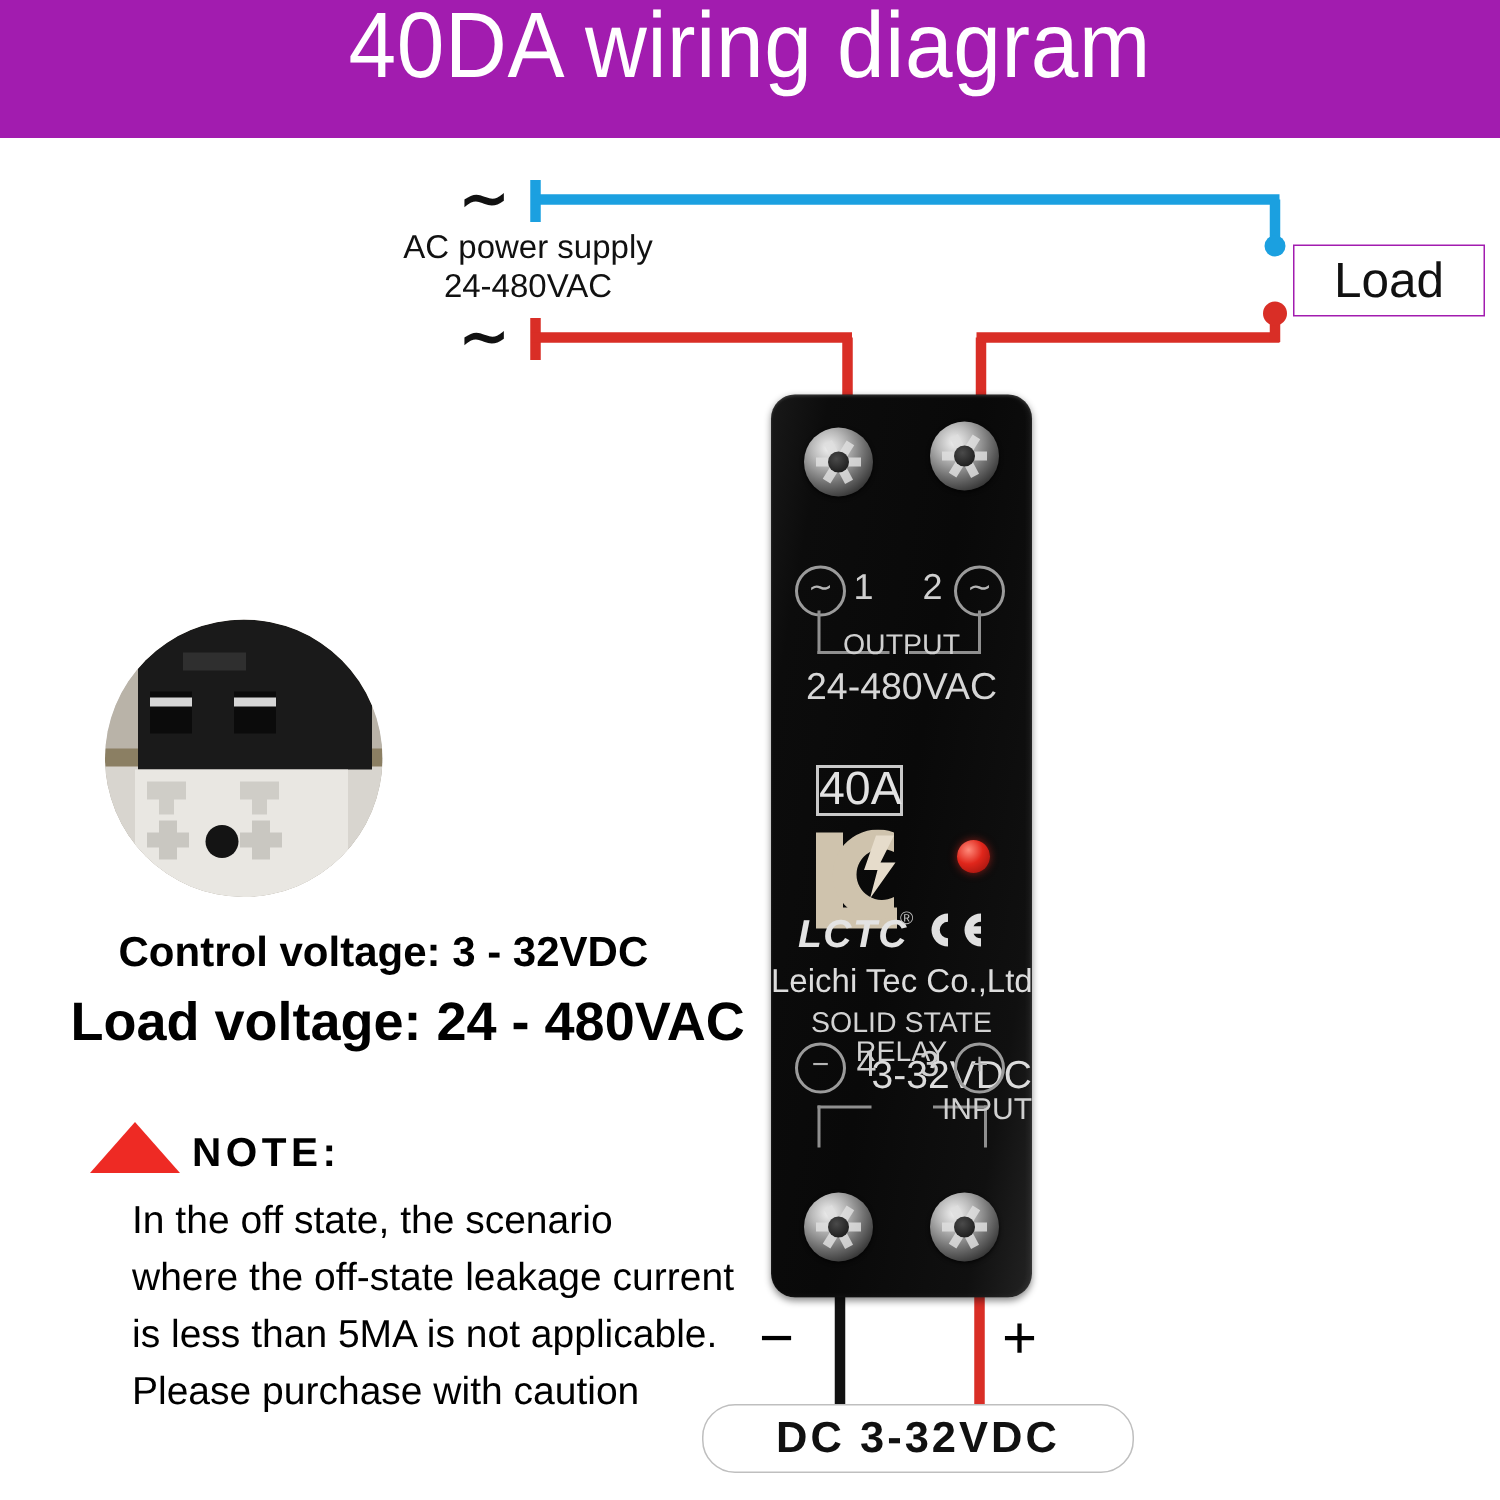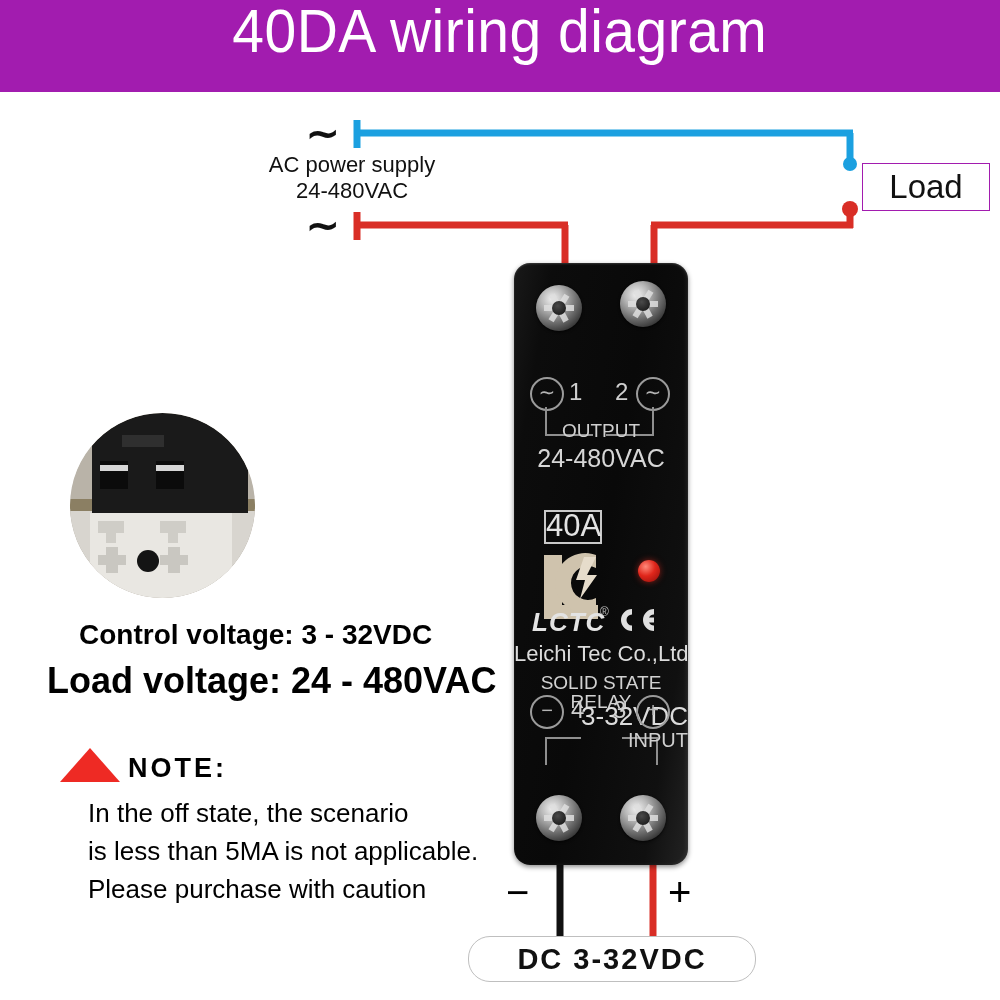--- a/index.html
+++ b/index.html
@@ -513,20 +513,21 @@
   </svg>
 </div>
 
 <div id="control-voltage-line">Control voltage: 3 - 32VDC</div>
 <div id="load-voltage-line">Load voltage: 24 - 480VAC</div>
 
 <div id="note-triangle"></div>
 <div id="note-label">NOTE:</div>
 <div id="note-body">
   <div>In the off state, the scenario</div>
+  <div>where the off-state leakage current</div>
   <div>is less than 5MA is not applicable.</div>
   <div>Please purchase with caution</div>
 </div>
 
 <div id="polarity-minus" class="polarity">−</div>
 <div id="polarity-plus" class="polarity">+</div>
 <div id="dc-box">
   <span>DC 3-32VDC</span>
 </div>
 

